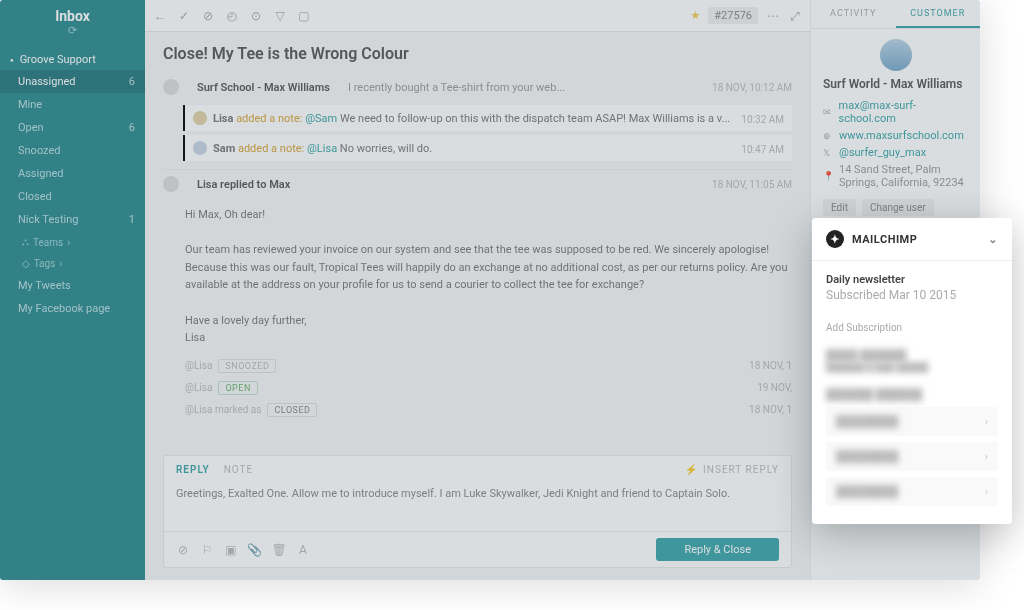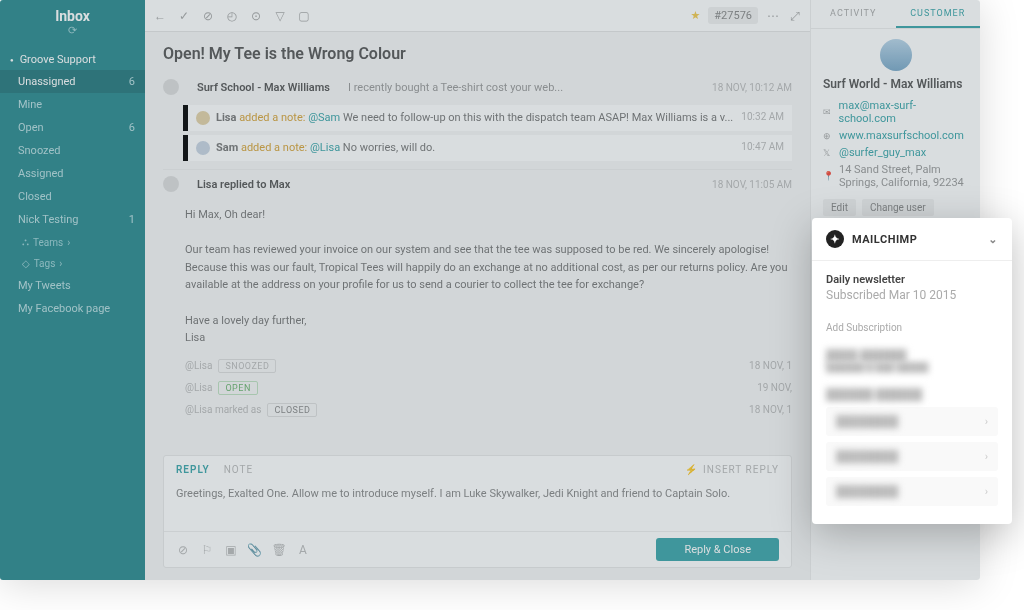--- a/index.html
+++ b/index.html
@@ -33,21 +33,21 @@
 
 .thread { flex:1; overflow:auto; padding:0 18px 8px; font-size:11px; color:#777; }
 .msg-head { display:flex; align-items:center; gap:18px; padding:6px 0; border-top:1px solid #eee; }
 .msg-head:first-child{border-top:none;}
 .avatar { width:16px; height:16px; border-radius:50%; background:#ddd; flex-shrink:0; }
 .msg-author { font-weight:600; color:#555; }
 .msg-preview { color:#999; flex:1; white-space:nowrap; overflow:hidden; text-overflow:ellipsis; }
 .msg-time { color:#bbb; font-size:10px; }
 .mention { color:#3aa5a9; }
 
-.note-block { margin-left:20px; border-left:5px solid #000000; background:#fff; padding:6px 8px; margin-top:4px; display:flex; align-items:flex-start; gap:6px; }
+.note-block { margin-left:20px; border-left:2px solid #000000; background:#fff; padding:6px 8px; margin-top:4px; display:flex; align-items:flex-end; gap:6px; }
 .note-block .nb { flex:1; white-space:nowrap; overflow:hidden; text-overflow:ellipsis; }
 .small-avatar{width:14px;height:14px;border-radius:50%;background:#e3d1a7;display:inline-block;}
 
 .reply-body { padding:8px 0 8px 22px; line-height:1.6; color:#777; }
 .status-row { display:flex; align-items:center; gap:6px; padding:4px 0 4px 22px; color:#bbb; font-size:10px;}
 .status-chip { border:1px solid #ddd; padding:1px 6px; border-radius:2px; font-size:9px; letter-spacing:0.5px;}
 .status-chip.open{color:#6bb36e;border-color:#bfe1c1;}
 .status-chip.closed{color:#888;}
 
 .compose { margin:8px 18px 12px; background:#fff; border:1px solid #e8e8e8; border-radius:3px; }
@@ -155,27 +155,27 @@
         <span class="tb-icon">▢</span>
       </div>
       <div class="tb-right">
         <span class="star">★</span>
         <span class="ticket-num">#27576</span>
         <span class="tb-icon">⋯</span>
         <span class="tb-icon">⤢</span>
       </div>
     </div>
 
-    <div class="ticket-title">Open! My Tee is the Wrong Colour</div>
+    <div class="ticket-title">Close! My Tee is the Wrong Colour</div>
 
     <div class="thread">
       <div class="msg-head">
         <span class="avatar"></span>
         <span class="msg-author">Surf School - Max Williams</span>
-        <span class="msg-preview">I recently bought a Tee-shirt cost your web...</span>
+        <span class="msg-preview">I recently bought a Tee-shirt from your web...</span>
         <span class="msg-time">18 NOV, 10:12 AM</span>
       </div>
 
       <div class="note-block">
         <span class="small-avatar"></span>
         <span class="nb"><b>Lisa</b> <span style="color:#d7a43a">added a note:</span> <span class="mention">@Sam</span> <span>We need to follow-up on this with the dispatch team ASAP! Max Williams is a v...</span></span>
         <span class="msg-time">10:32 AM</span>
       </div>
       <div class="note-block">
         <span class="small-avatar" style="background:#c8d4e2"></span>

